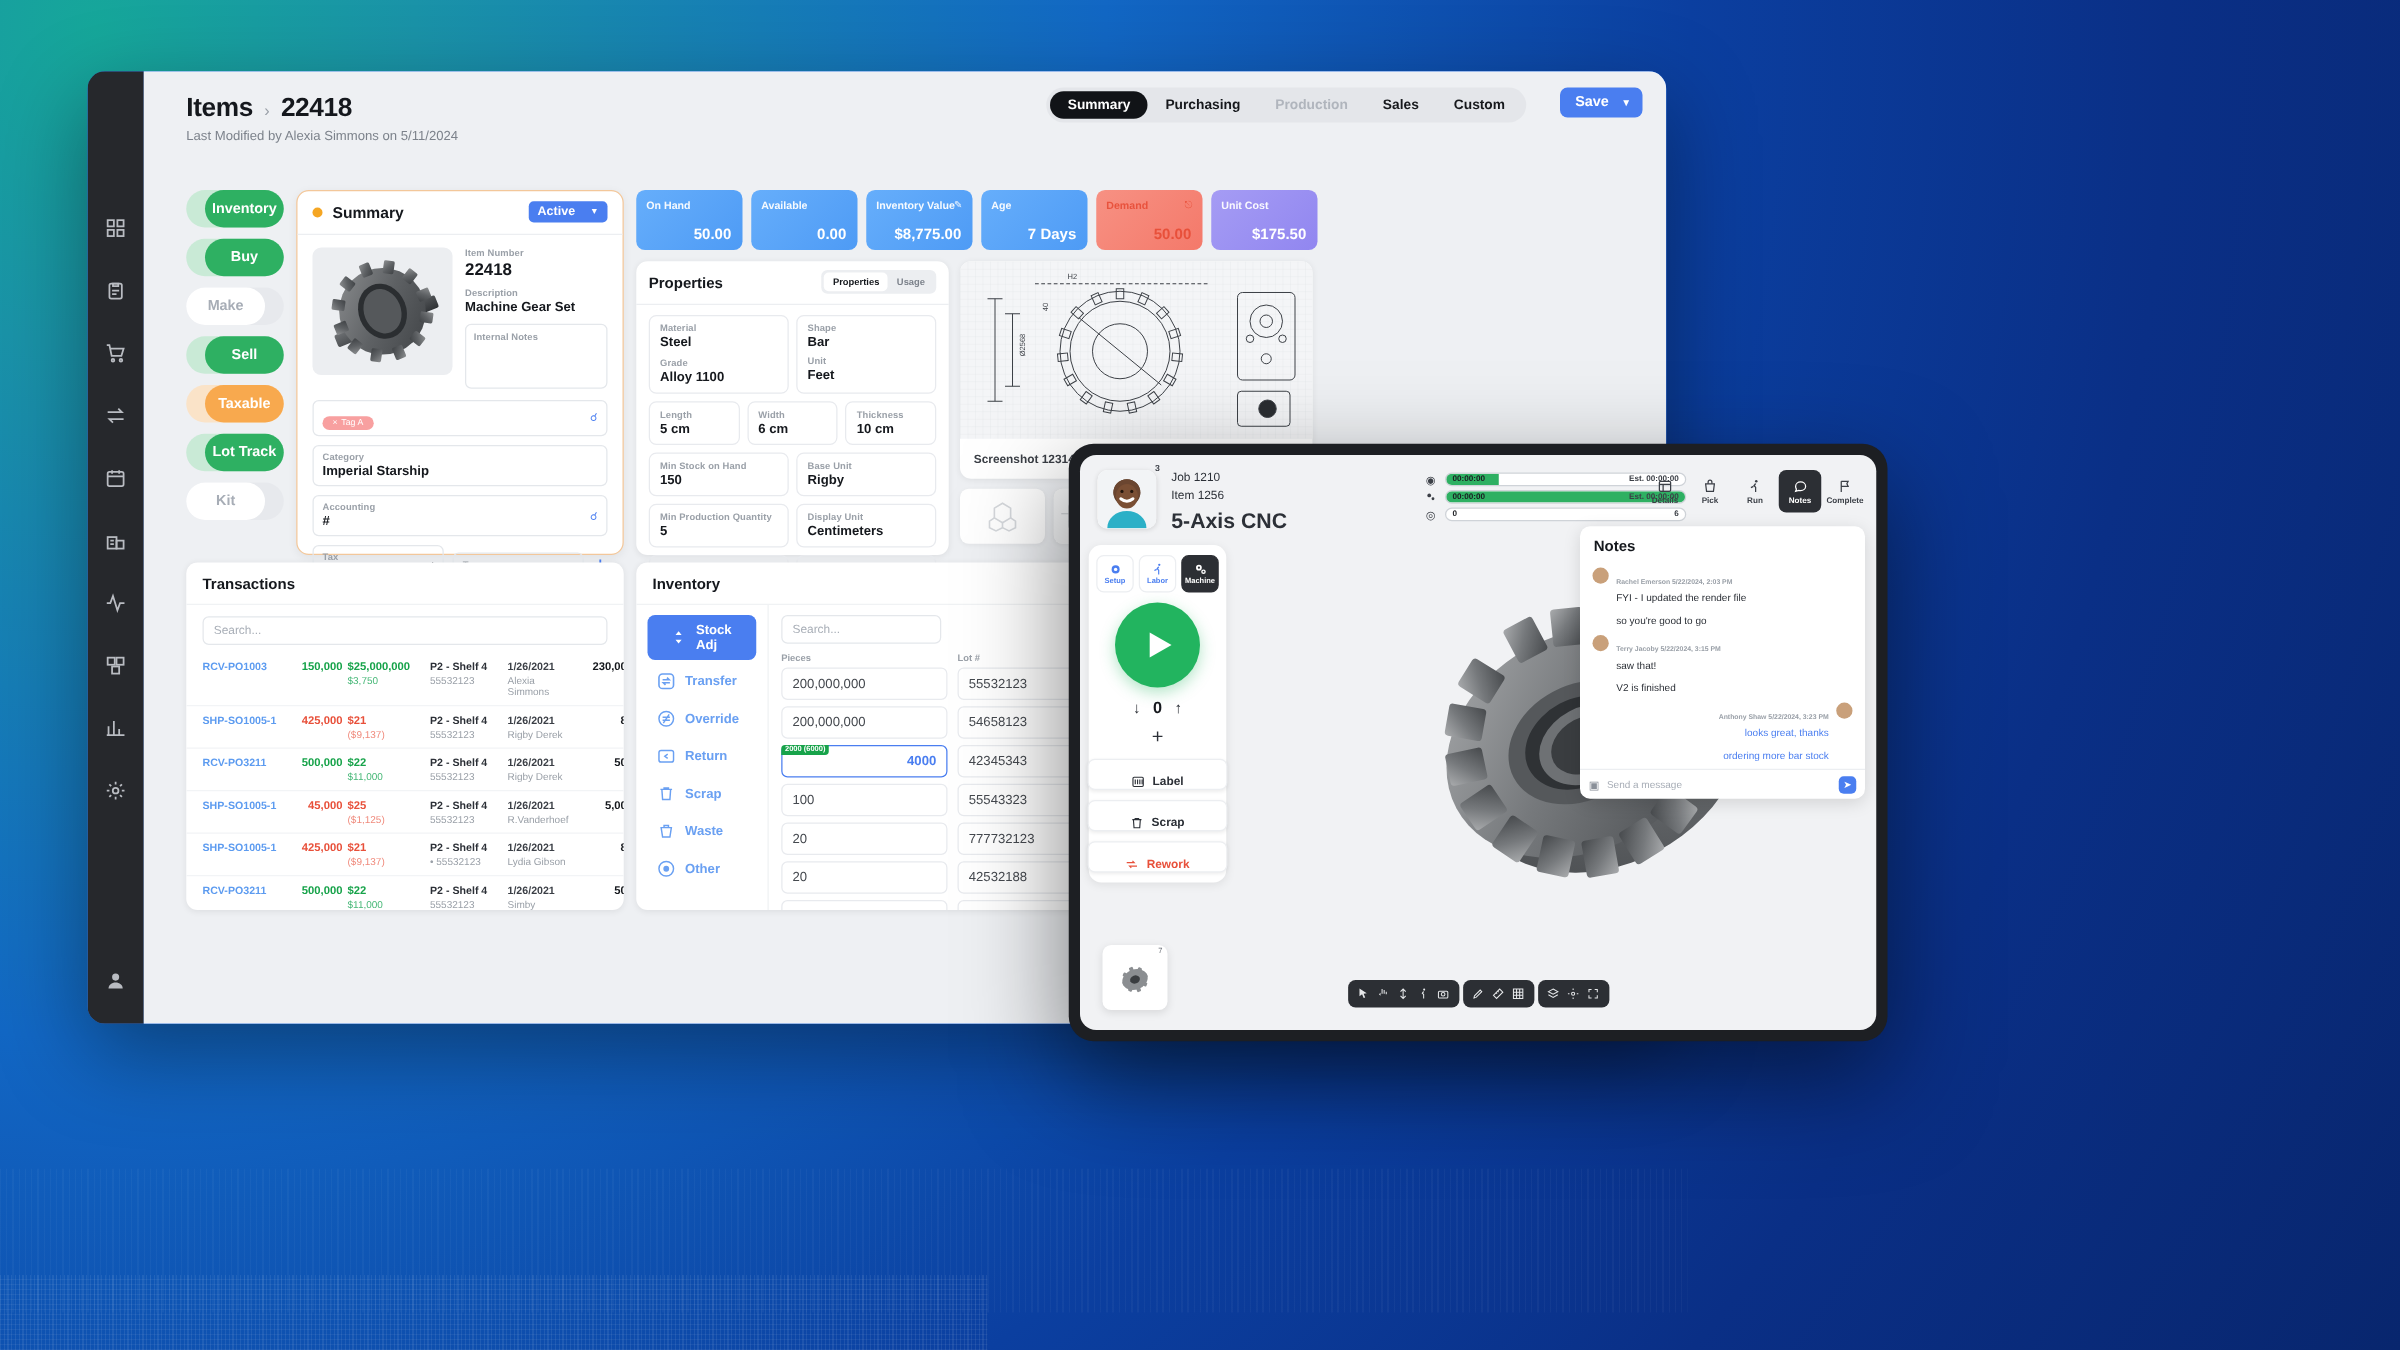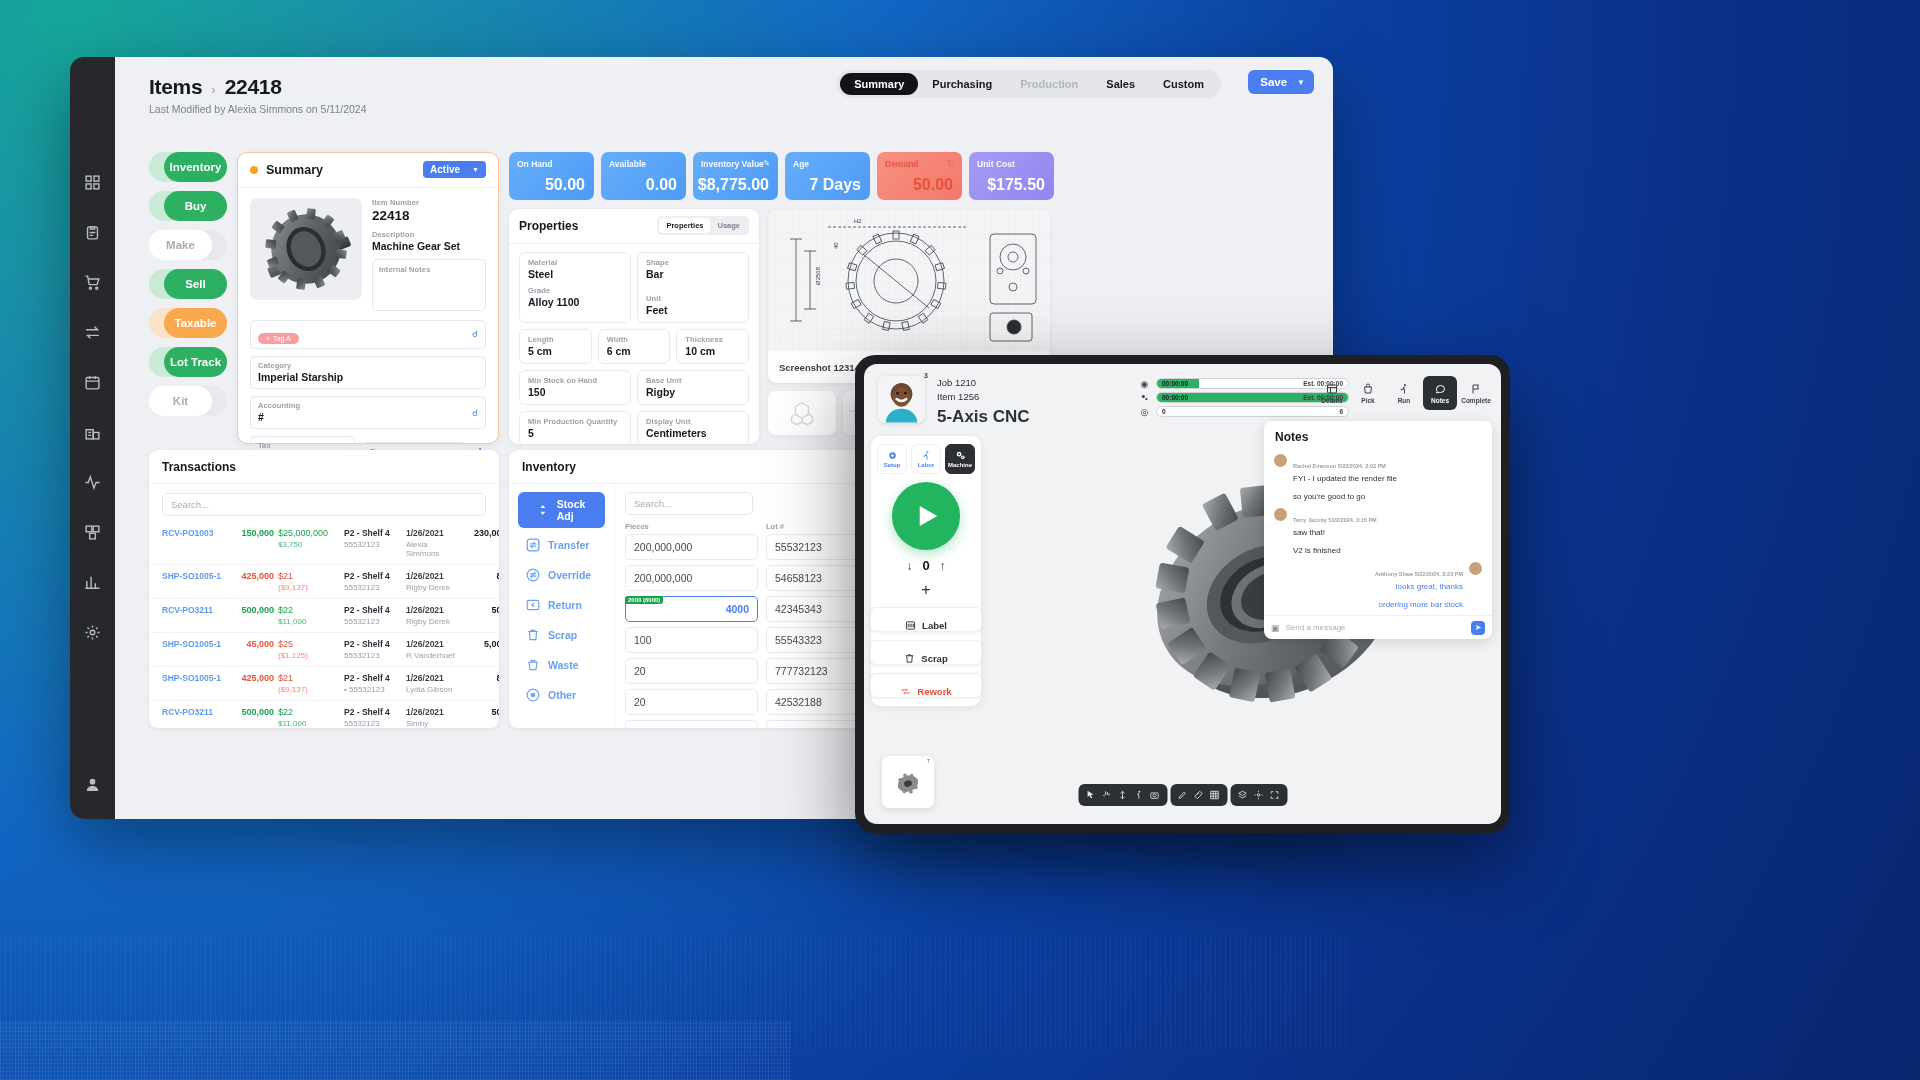--- a/index.html
+++ b/index.html
@@ -127,21 +127,21 @@
   .field-box .mag.dk { color: #4c5059; }
 
   .tax-row { display: flex; gap: 7px; align-items: center; margin-top: 7px; }
   .tax-row .field-box { flex: 1; margin-top: 0; }
   .plus-btn { color: #4a7ef0; font-size: 20px; font-weight: 400; line-height: 1; }
 
   
   .kpis { position: absolute; left: 394px; top: 95px; display: flex; gap: 7px; }
   .kpi { width: 85px; height: 48px; border-radius: 7px; padding: 7px 8px; color: #fff; position: relative; }
   .kpi-lbl { font-size: 8.5px; font-weight: 600; opacity: .95; }
-  .kpi-val { font-size: 16px; font-weight: 700; position: absolute; right: 9px; bottom: 6px; }
+  .kpi-val { font-size: 12px; font-weight: 700; position: absolute; right: 9px; bottom: 6px; }
   .kpi.blue { background: linear-gradient(135deg,#66aefb,#4e9bf5); }
   .kpi.red { background: linear-gradient(135deg,#f79183,#f4796a); }
   .kpi.purple { background: linear-gradient(135deg,#a59cf4,#9186f0); }
   .kpi .pin { position: absolute; right: 8px; top: 7px; font-size: 8px; opacity: .9; }
 
   
   .props {
     position: absolute; left: 394px; top: 152px; width: 250px; height: 235px;
     background: #fff; border-radius: 9px; box-shadow: 0 1px 5px rgba(0,0,0,.07); padding: 9px 10px;
   }
@@ -171,21 +171,21 @@
     background: #fff; border-radius: 9px; box-shadow: 0 1px 5px rgba(0,0,0,.07); overflow: hidden;
   }
   .panel-head { padding: 10px 13px 9px; font-size: 12px; font-weight: 700; color: #15181d; border-bottom: 1px solid #f0f2f4; }
   .search {
     margin: 9px 13px 6px; border: 1px solid #e4e7eb; border-radius: 5px;
     font-size: 9.5px; color: #a7adb6; padding: 5px 8px;
   }
   .trow { display: grid; grid-template-columns: 62px 46px 62px 58px 52px 62px; gap: 4px; padding: 6px 13px; border-bottom: 1px solid #f2f4f6; }
   .t-a { font-size: 8.5px; font-weight: 600; color: #5c9bf0; }
   .t-b { font-size: 9px; font-weight: 700; text-align: right; }
-  .t-c { font-size: 9px; font-weight: 400; }
+  .t-c { font-size: 9px; font-weight: 700; }
   .t-sub { font-size: 8px; color: #9aa0a8; margin-top: 2px; }
   .t-d { font-size: 8.5px; font-weight: 700; color: #2c3037; }
   .t-e { font-size: 8.5px; color: #3b3f46; font-weight: 600; }
   .t-f { font-size: 9px; font-weight: 700; color: #15181d; text-align: right; }
   .green { color: #17a34a; } .red { color: #e8503a; }
   .t-sub.green { color: #48b878; } .t-sub.red { color: #f08a7c; }
 
   
   .inv {
     position: absolute; left: 394px; top: 393px; width: 541px; height: 278px;
@@ -542,21 +542,21 @@
       <div class="p-grid">
         <div class="pbox">
           <div class="fld-lbl">Material</div>
           <div class="fld-val sm">Steel</div>
           <div class="fld-lbl" style="margin-top:6px">Grade</div>
           <div class="fld-val sm">Alloy 1100</div>
         </div>
         <div class="pbox">
           <div class="fld-lbl">Shape</div>
           <div class="fld-val sm">Bar</div>
-          <div class="fld-lbl" style="margin-top:14px">Unit</div>
+          <div class="fld-lbl" style="margin-top:4px">Unit</div>
           <div class="fld-val sm">Feet</div>
         </div>
       </div>
 
       <div class="p-grid">
         <div class="pbox">
           <div class="fld-lbl">Length</div>
           <div class="fld-val sm">5 cm</div>
         </div>
         <div class="pbox">

